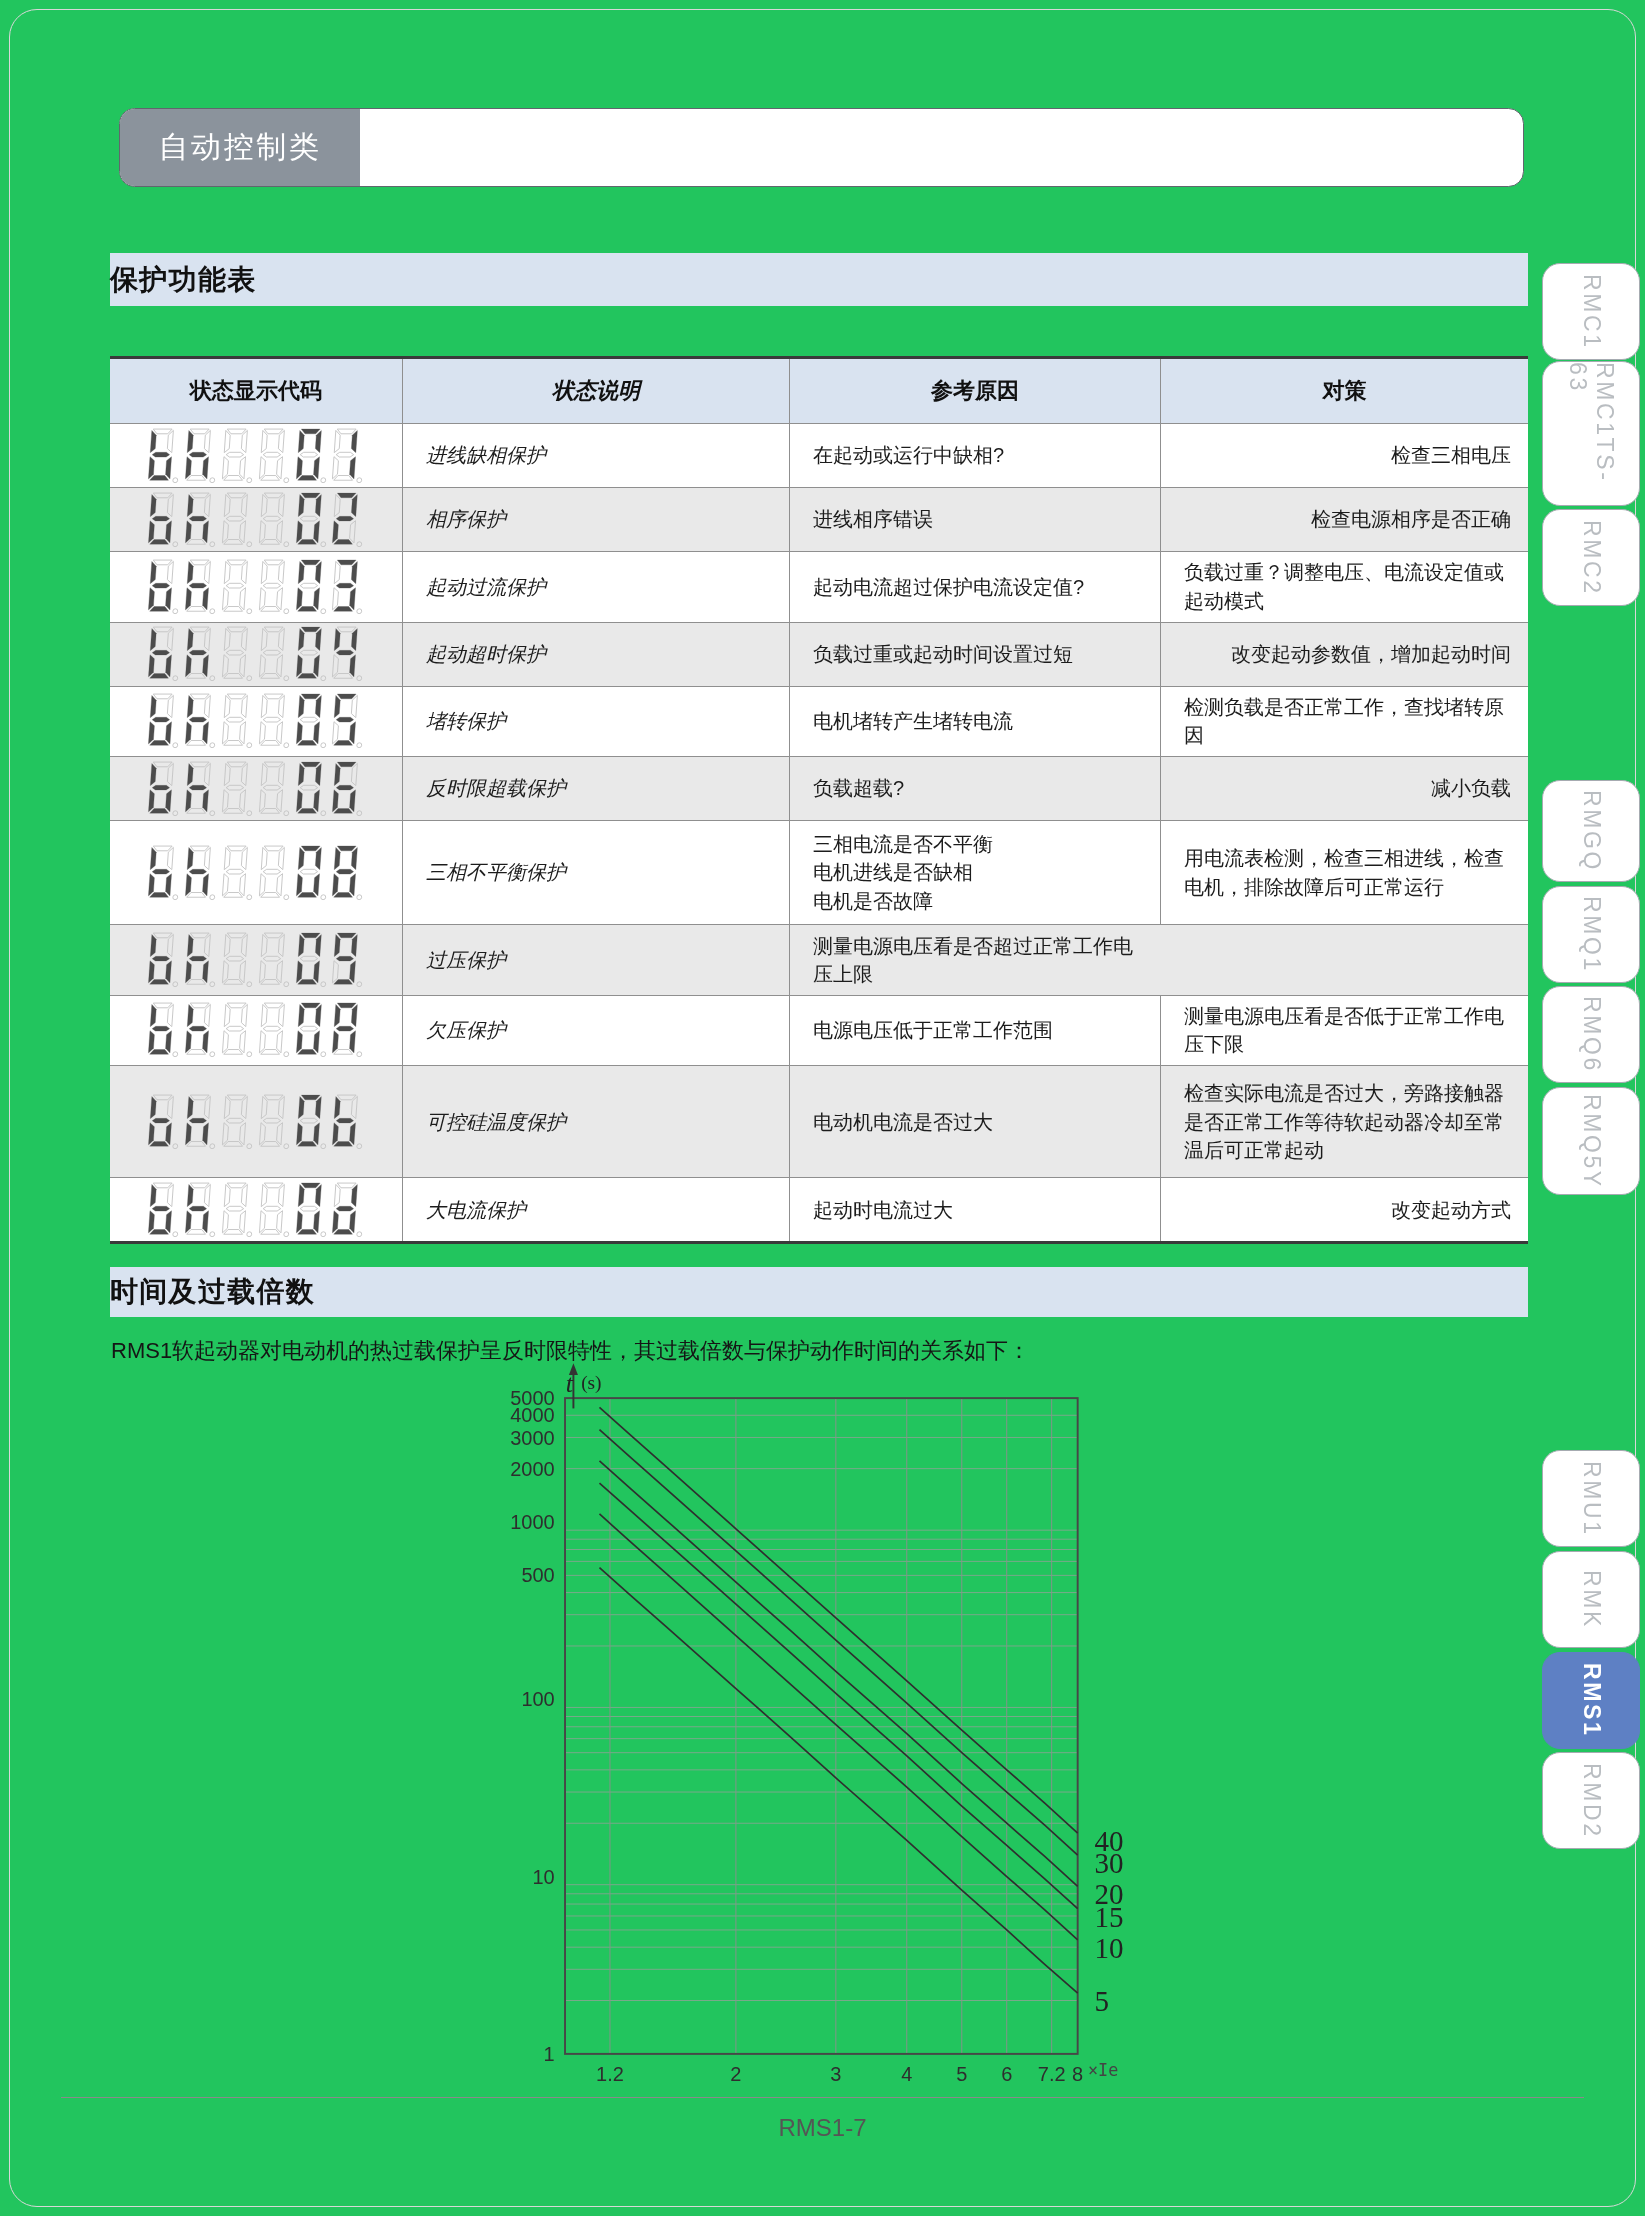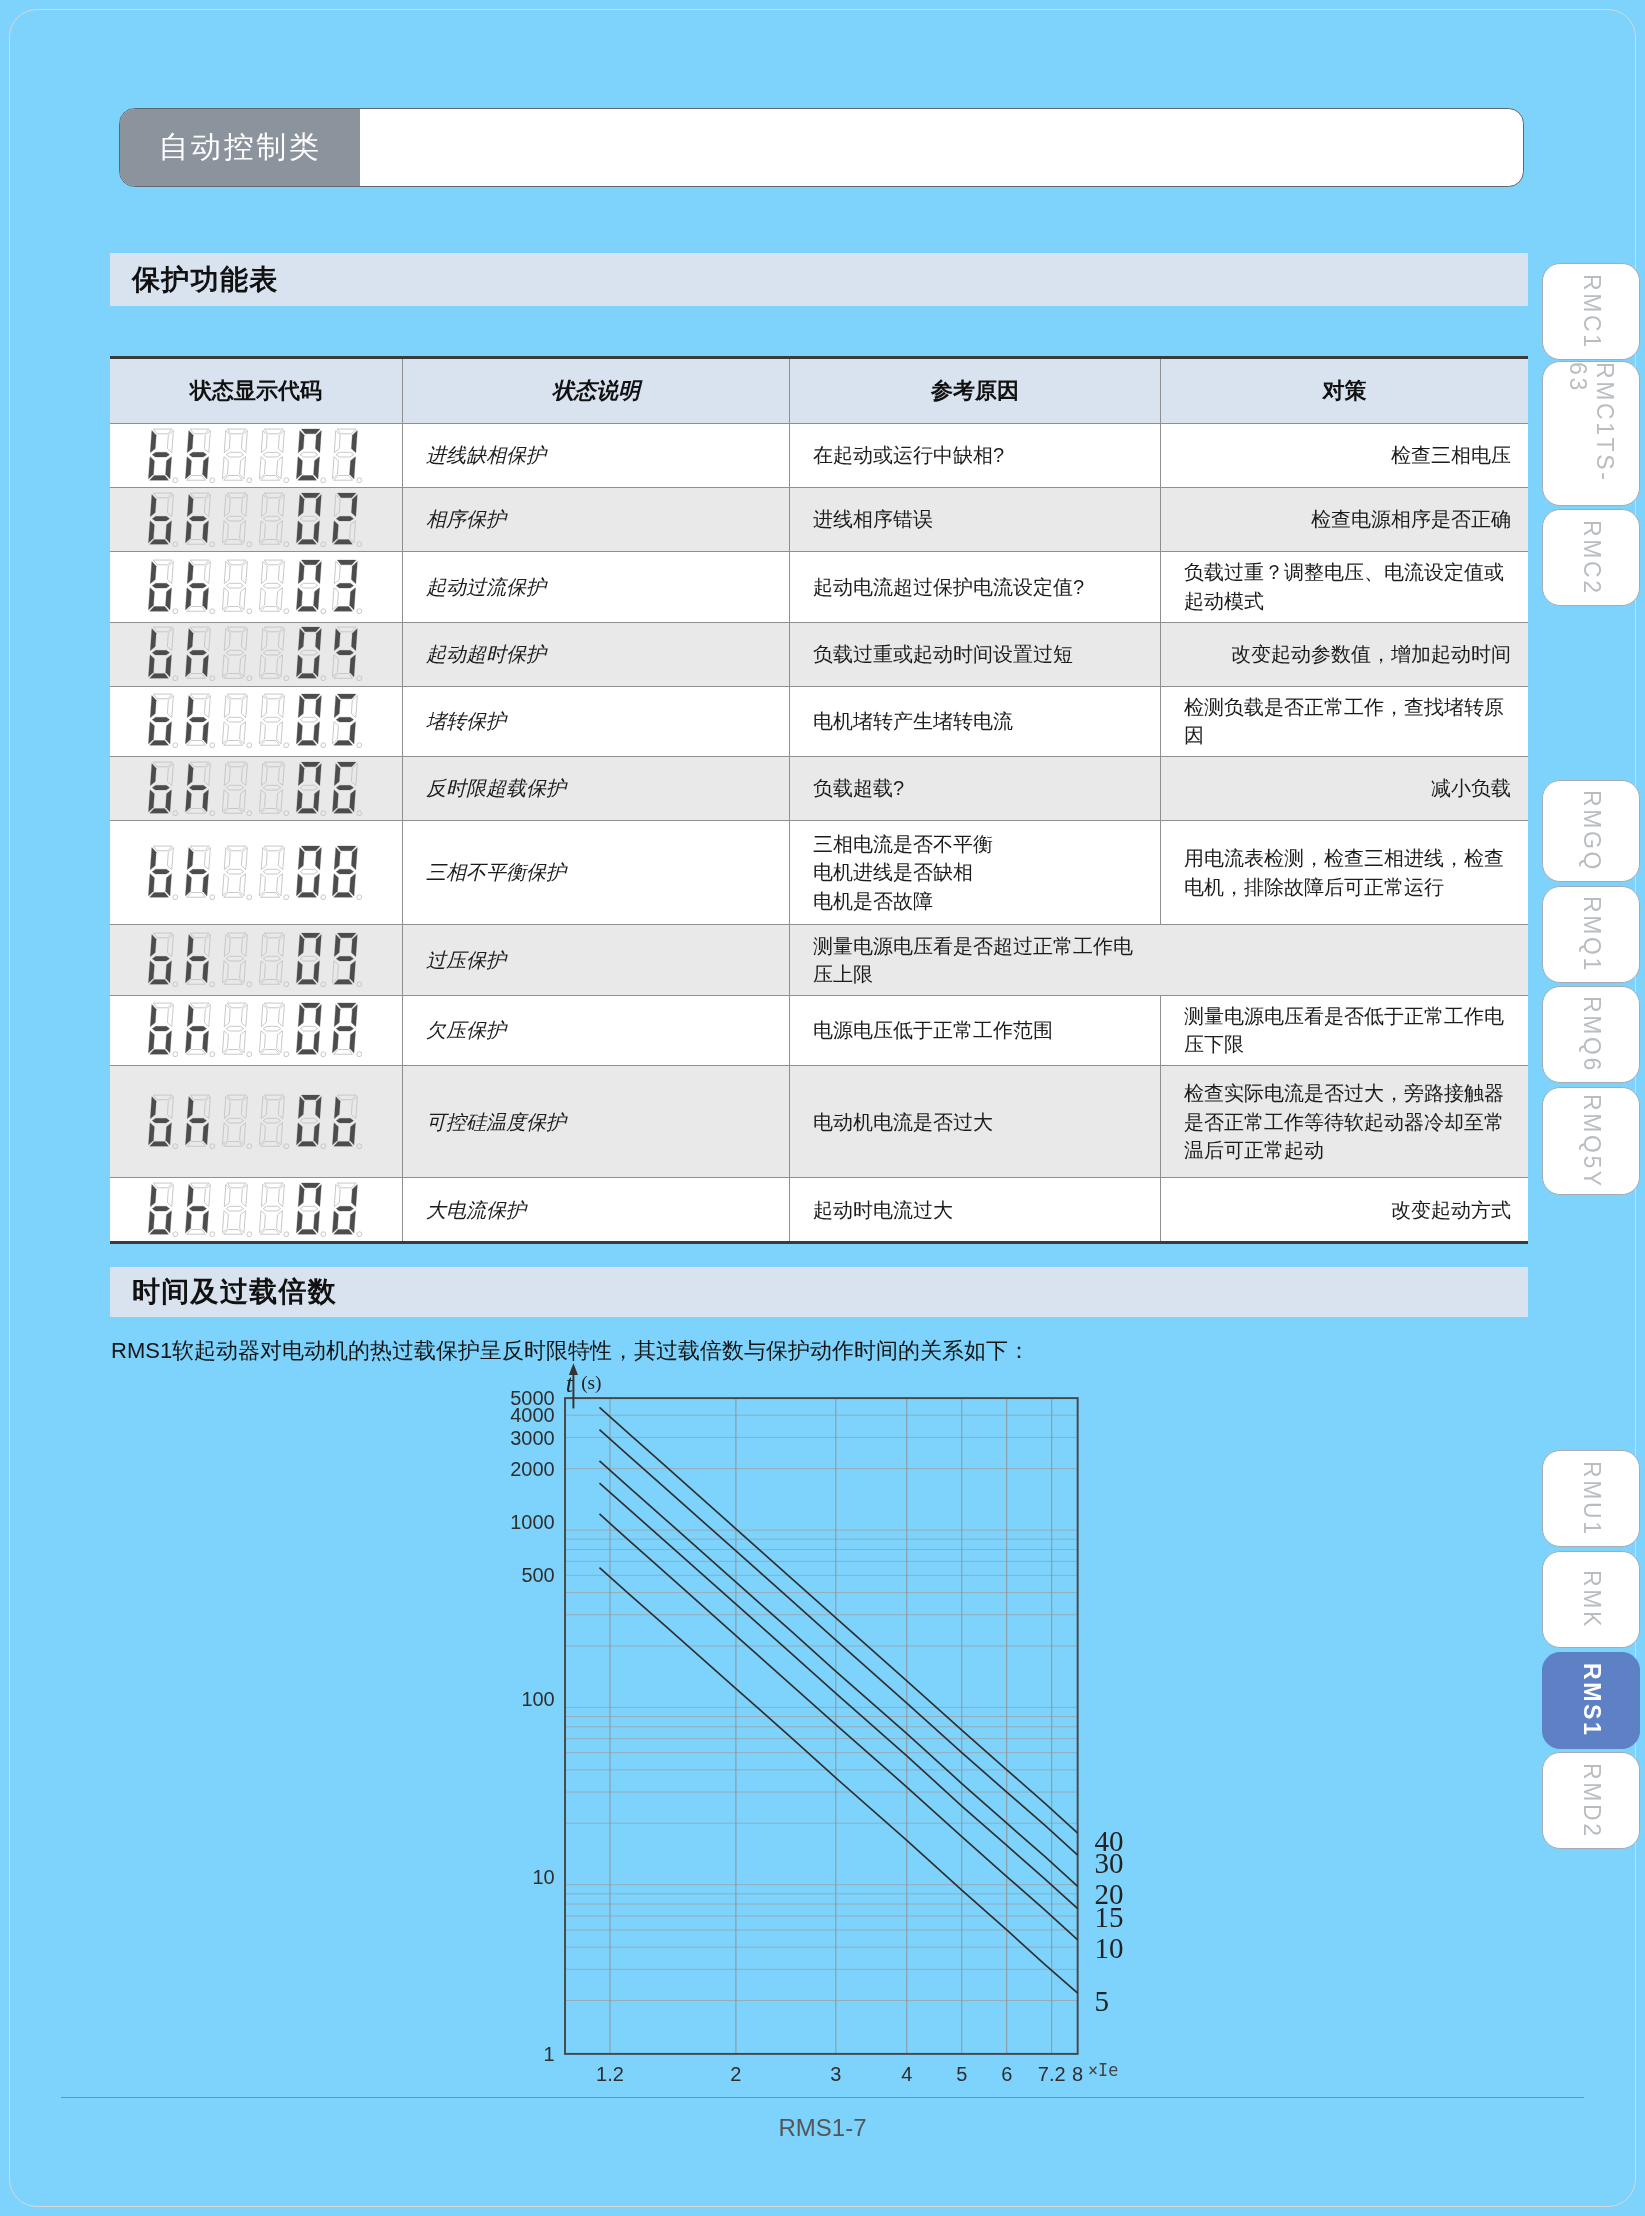--- a/index.html
+++ b/index.html
@@ -1,34 +1,34 @@
 <!DOCTYPE html>
 <html style="font-size:10.3px"><head>
 <meta charset="utf-8">
 <style>
   html,body { margin:0; padding:0; background:#f0f0f0; }
-  #page { position:relative; width:1645px; height:2216px; background:#7dd3fc;
+  #page { position:relative; width:1645px; height:2216px; background:#22c55e;
           font-family:"Liberation Sans", sans-serif; overflow:hidden; }
   .page-frame { position:absolute; inset:9px; border:1.3px solid #d8d8d8; border-radius:28px;
                 pointer-events:none; }
 
   
   .banner { position:absolute; left:119px; top:108px; width:1405px; height:79px;
             border:1.9px solid #61666d; border-radius:15.5px; overflow:hidden; background:#fff;
             box-sizing:border-box; }
   .banner-fill { width:240px; height:100%; background:#8b939c; display:flex;
                  align-items:center; justify-content:center; }
   .banner-fill span { color:#ffffff; font-size:30px; letter-spacing:2.6px; }
 
   
   .band { position:absolute; left:110px; width:1418px; background:#d9e3f0;
           display:flex; align-items:center; }
   #band1 { top:253px; height:53px; }
   #band2 { top:1267px; height:50px; }
-  .band span { font-size:28px; font-weight:bold; color:#111; padding-left:22px; letter-spacing:1.3px; }
+  .band span { font-size:28px; font-weight:bold; color:#111; letter-spacing:1.3px; }
 
   
   #ptable { position:absolute; left:110px; top:356px; width:1418px;
             border-top:3.9px solid #3a3a3a; border-bottom:3.2px solid #3a3a3a; }
   .trow { display:flex; border-bottom:1.3px solid #8f8f8f; background:#fff; }
   .trow:last-child { border-bottom:none; }
   .trow.header { background:#d9e3f0; height:64px; }
   .trow.row-alt { background:#e9e9e9; }
   .tcell { border-right:1.3px solid #8f8f8f; box-sizing:border-box; display:flex; align-items:center; }
   .tcell:last-child { border-right:none; }

